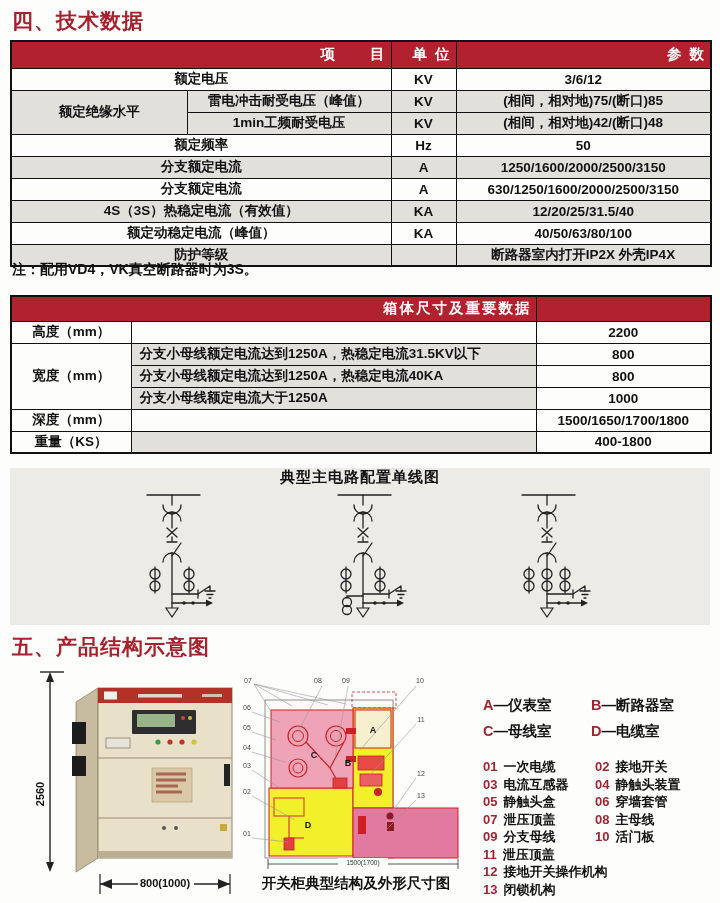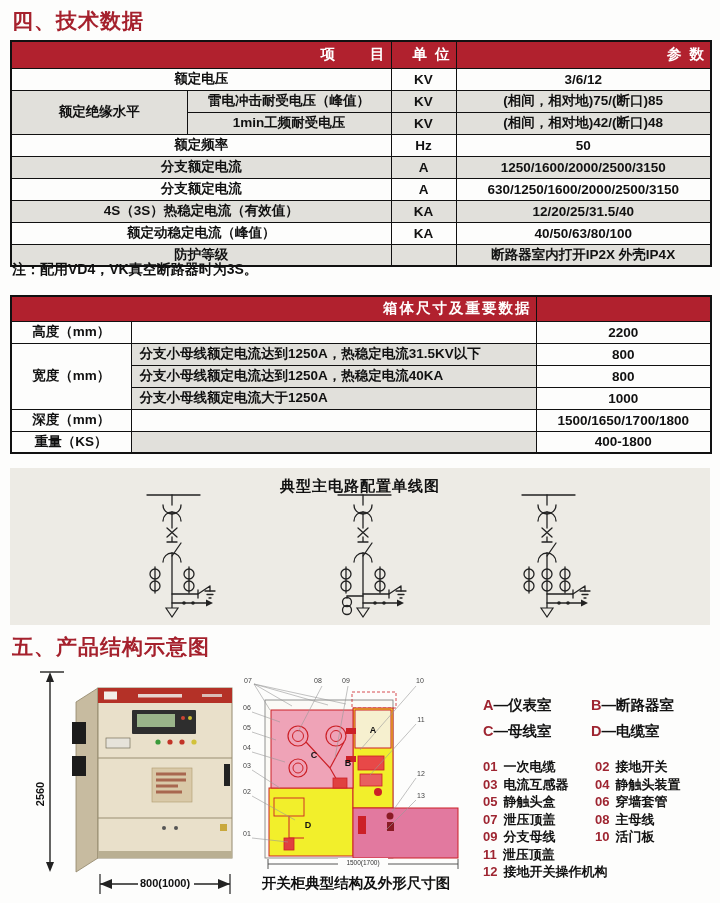--- a/index.html
+++ b/index.html
@@ -22,21 +22,21 @@
   #table1 td { height:22px; }
 
   #note { position:absolute; left:12px; top:261px; font-size:14px; font-weight:bold; color:#111; }
 
   #table2 { top:295px; width:700px; }
   #table2 th { height:25px; }
   #table2 td { height:22px; }
   #table2 td.desc { text-align:left; padding-left:8px; }
 
   .diagram-box { position:absolute; left:10px; top:468px; width:700px; height:157px; background:#edebe5; }
-  .diagram-title { text-align:center; padding-top:9px; font-size:15px; font-weight:bold; color:#111; letter-spacing:1px; }
+  .diagram-title { text-align:center; font-size:15px; font-weight:bold; color:#111; letter-spacing:1px; }
   .sld { position:absolute; top:22px; }
   #sld1 { left:112px; } #sld2 { left:303px; } #sld3 { left:487px; }
   .sld path, .sld line { stroke:#222; stroke-width:1.3; fill:none; stroke-linecap:round; }
   .sld circle { stroke:#222; stroke-width:1.3; fill:none; }
   .sld .fil { fill:#222; stroke:none; }
   .sld .cable { fill:#edebe5; stroke:#222; stroke-width:1.2; }
 
   .figure { position:absolute; }
   #cabinet-fig { left:34px; top:668px; }
   #structure-fig { left:240px; top:670px; }
@@ -394,16 +394,17 @@
       <div><span class="num">03</span><span>电流互感器</span></div>
       <div><span class="num">04</span><span>静触头装置</span></div>
       <div><span class="num">05</span><span>静触头盒</span></div>
       <div><span class="num">06</span><span>穿墙套管</span></div>
       <div><span class="num">07</span><span>泄压顶盖</span></div>
       <div><span class="num">08</span><span>主母线</span></div>
       <div><span class="num">09</span><span>分支母线</span></div>
       <div><span class="num">10</span><span>活门板</span></div>
       <div class="wide"><span class="num">11</span><span>泄压顶盖</span></div>
       <div class="wide"><span class="num">12</span><span>接地开关操作机构</span></div>
+      <div class="wide"><span class="num">13</span><span>闭锁机构</span></div>
     </div>
   </div>
 
 </div>
 
 </body></html>

